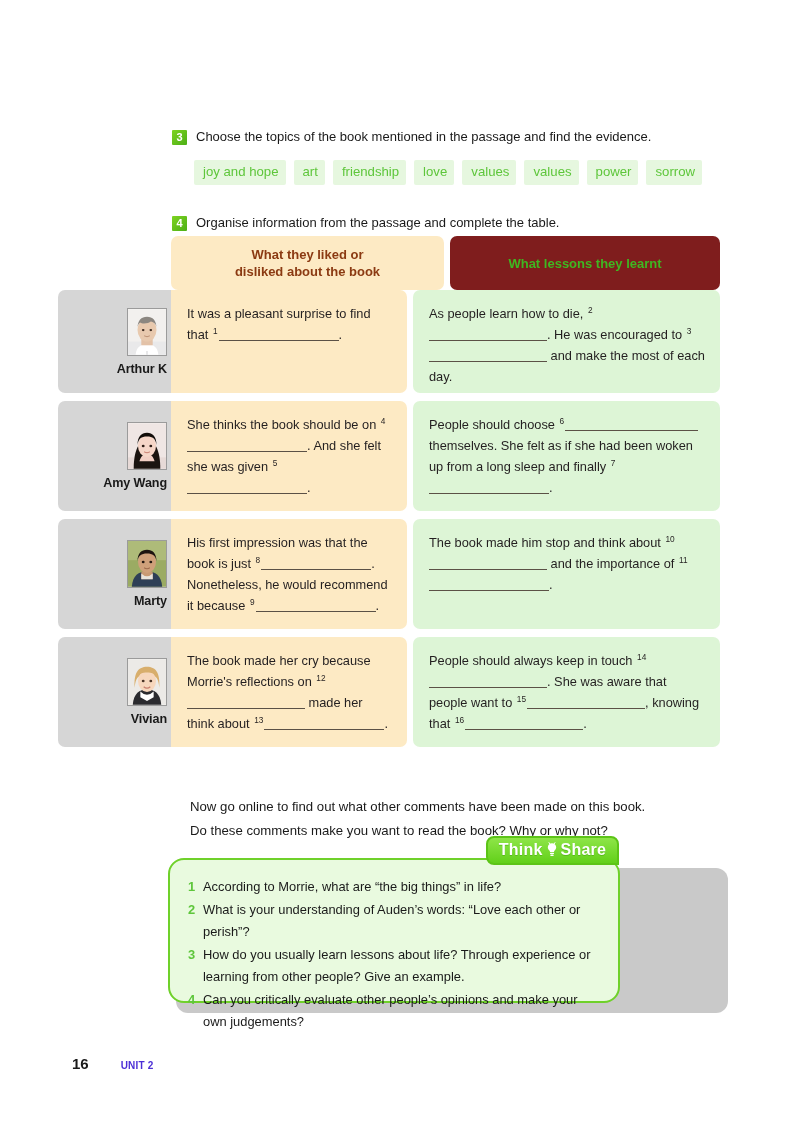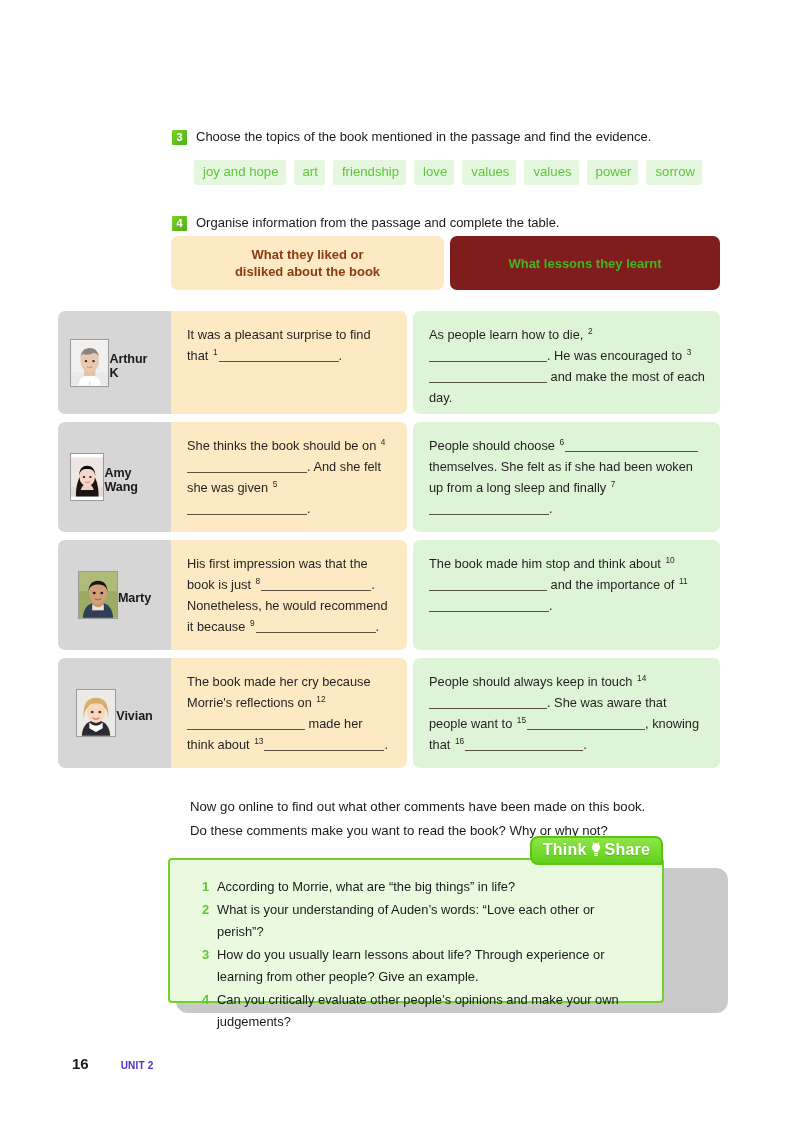--- a/index.html
+++ b/index.html
@@ -68,24 +68,24 @@
     display: flex;
     align-items: stretch;
     margin-bottom: 8px;
   }
   .c-avatar {
     width: 113px;
     flex: none;
     background: #d6d6d6;
     border-radius: 7px 0 0 7px;
     display: flex;
-    flex-direction: row;
-    align-items: center;
+    flex-direction: column;
+    align-items: flex-end;
     justify-content: center;
-    padding: 8px 12px;
+    padding: 8px 4px;
   }
   .avatar-box {
     width: 40px; height: 48px;
     border: 1px solid #9b9b9b;
     background: #fff;
     overflow: hidden;
     position: relative;
   }
   .avatar-box svg { display: block; width: 100%; height: 100%; }
   .avatar-name {
@@ -104,21 +104,21 @@
   }
   .gap { width: 6px; flex: none; }
   .c-learnt {
     flex: 1;
     background: #ddf5d6;
     padding: 13px 14px 6px 16px;
     border-radius: 7px;
   }
 
   
-  .hrow { display: flex; margin-bottom: 21px; justify-content: center; }
+  .hrow { display: flex; margin-bottom: 0; justify-content: center; }
   .hrow .h-spacer { width: 113px; flex: none; }
   .h-liked {
     width: 273px; flex: none;
     background: #fdeac4;
     border-radius: 7px;
     color: #8b3a12;
     font-weight: bold;
     font-size: 13px;
     line-height: 17px;
     text-align: center;
@@ -183,25 +183,25 @@
     position: absolute;
     left: 8px; top: 10px;
     width: 552px; height: 145px;
     background: #c9c9c9;
     border-radius: 12px;
     filter: blur(0.5px);
   }
   .ts-box {
     position: absolute;
     left: 0; top: 0;
-    width: 496px; height: 145px;
+    width: 452px; height: 145px;
     background: #e9fadf;
     border: 2px solid #6fd12a;
-    border-radius: 4px;
-    padding: 16px 18px 10px 32px;
+    border-radius: 16px;
+    padding: 16px 18px 10px 18px;
   }
   .ts-tab {
     position: absolute;
     right: -1px;
     top: -24px;
     background: linear-gradient(180deg, #8ee548 0%, #62d01a 100%);
     border: 2px solid #5cc417;
     border-radius: 8px 8px 0 8px;
     padding: 3px 11px 4px 11px;
     color: #ffffff;

